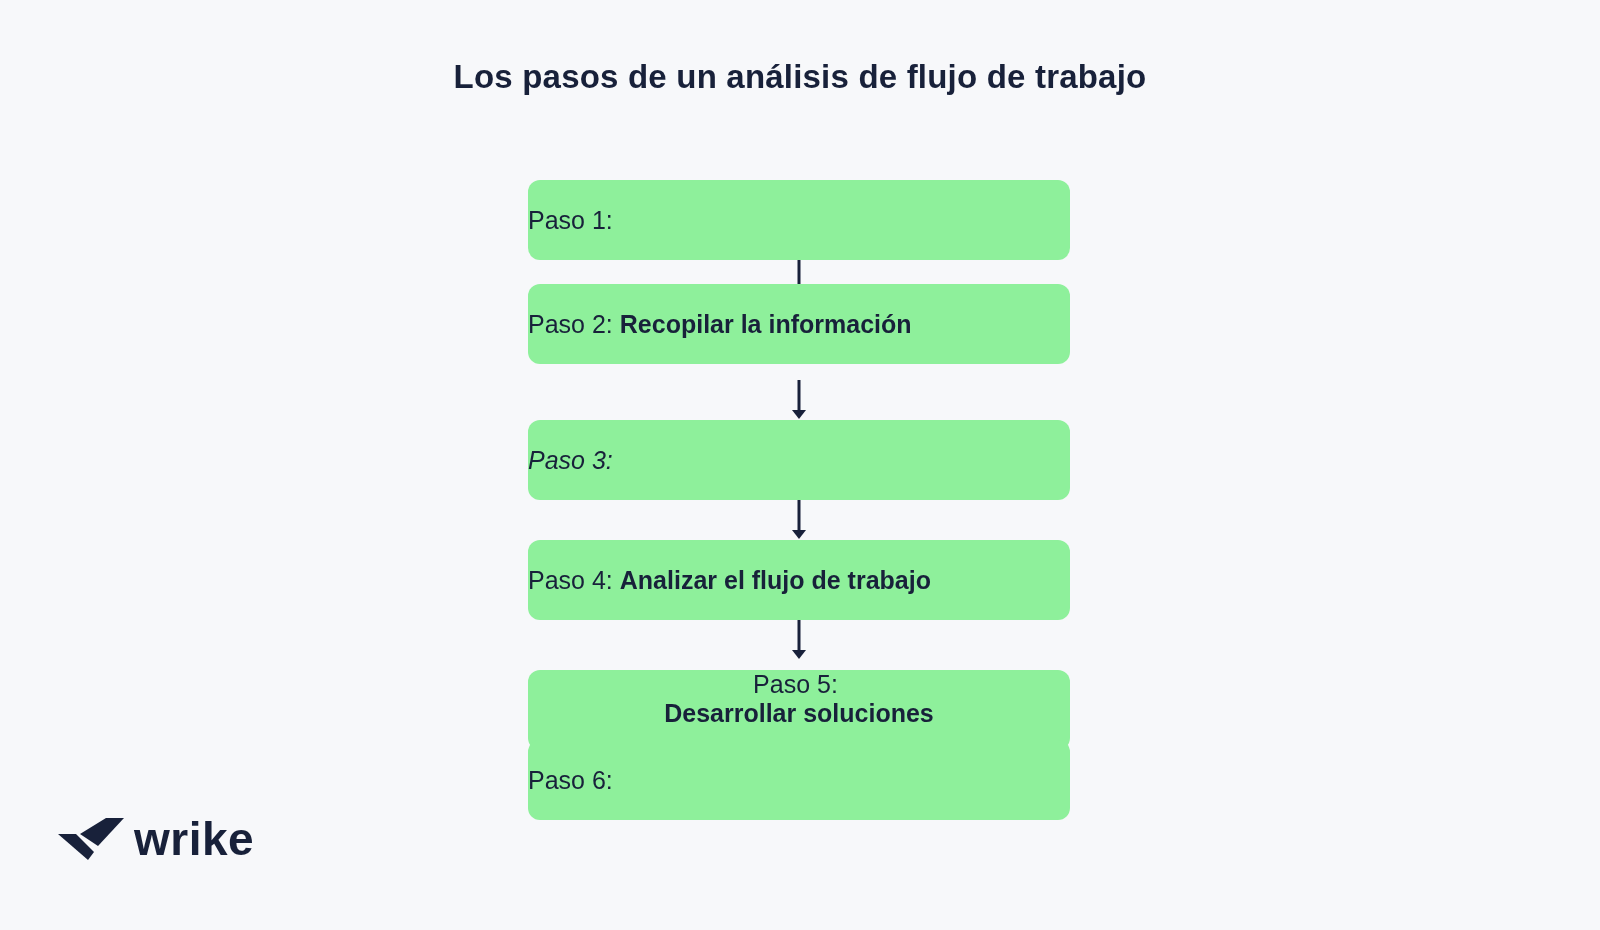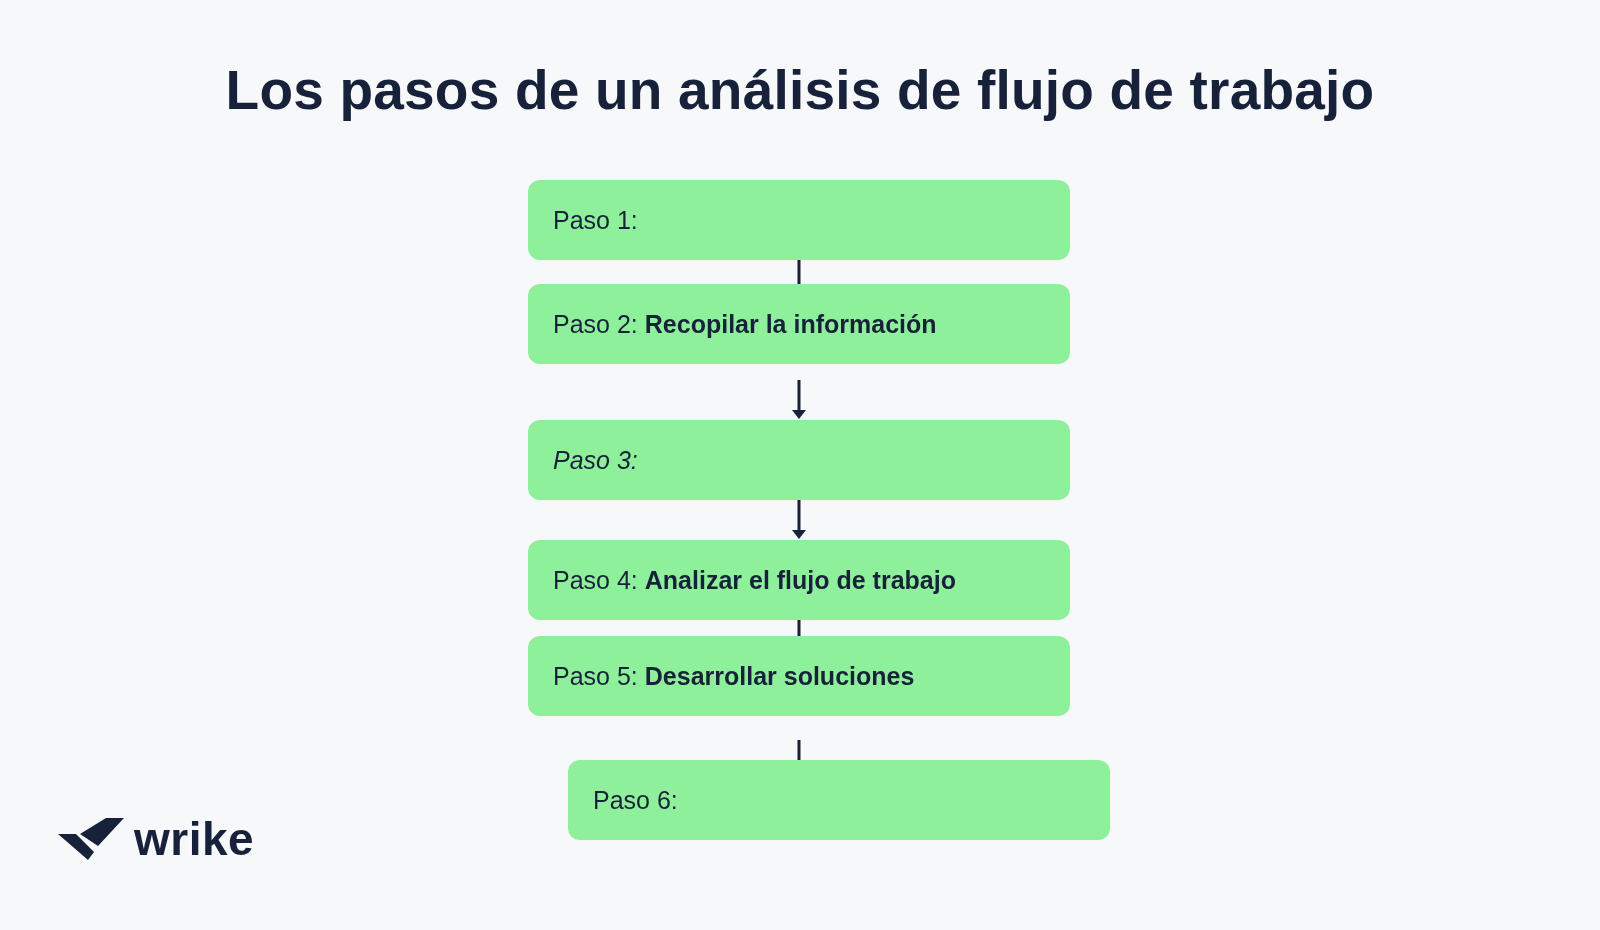--- a/index.html
+++ b/index.html
@@ -8,34 +8,33 @@
     background: #f7f8fa;
     position: relative;
     overflow: hidden;
     font-family: "Liberation Sans", "DejaVu Sans", sans-serif;
     color: #18213a;
   }
   .title {
     position: absolute;
     top: 58px; left: 0; width: 1600px;
     text-align: center;
-    font-size: 55px;
+    font-size: 33px;
     font-weight: 700;
     color: #18213a;
     letter-spacing: 0.2px;
   }
   .step {
     position: absolute;
     left: 528px;
     width: 542px;
     height: 80px;
     background: #8ef09b;
     border-radius: 12px;
     box-sizing: border-box;
-    padding-left: 25px;
     display: flex;
     align-items: center;
     font-size: 25px;
     color: #18213a;
   }
   .step .prefix { font-weight: 400; margin-right: 7px; }
   .step .label { font-weight: 700; }
   .arrow {
     position: absolute;
     left: 788px;
@@ -89,30 +88,30 @@
 
 <div class="step" style="top:540px;">
   <span class="prefix">Paso 4:</span>
   <span class="label">Analizar el flujo de trabajo</span>
 </div>
 <svg class="arrow" style="top:620px;" viewBox="0 0 22 40">
   <line x1="11" y1="0" x2="11" y2="32" stroke="#18213a" stroke-width="3"></line>
   <polygon points="4,30 18,30 11,39" fill="#18213a"></polygon>
 </svg>
 
-<div class="step" style="top:636px;">
+<div class="step" style="top:670px;flex-direction:column;">
   <span class="prefix">Paso 5:</span>
   <span class="label">Desarrollar soluciones</span>
 </div>
 <svg class="arrow" style="top:740px;" viewBox="0 0 22 40">
   <line x1="11" y1="0" x2="11" y2="32" stroke="#18213a" stroke-width="3"></line>
   <polygon points="4,30 18,30 11,39" fill="#18213a"></polygon>
 </svg>
 
-<div class="step" style="top:760px;margin-left:40px;">
+<div class="step" style="top:740px;">
   <span class="prefix">Paso 6:</span>
 </div>
 
 <div class="logo">
   <svg width="66" height="42" viewBox="0 0 66 42">
     <polygon points="0,16 18,16 36,34 30,42" fill="#18213a"></polygon>
     <polygon points="22,16 48,0 66,0 40,28" fill="#18213a"></polygon>
   </svg>
   <span class="logo-text">wrike</span>
 </div>

